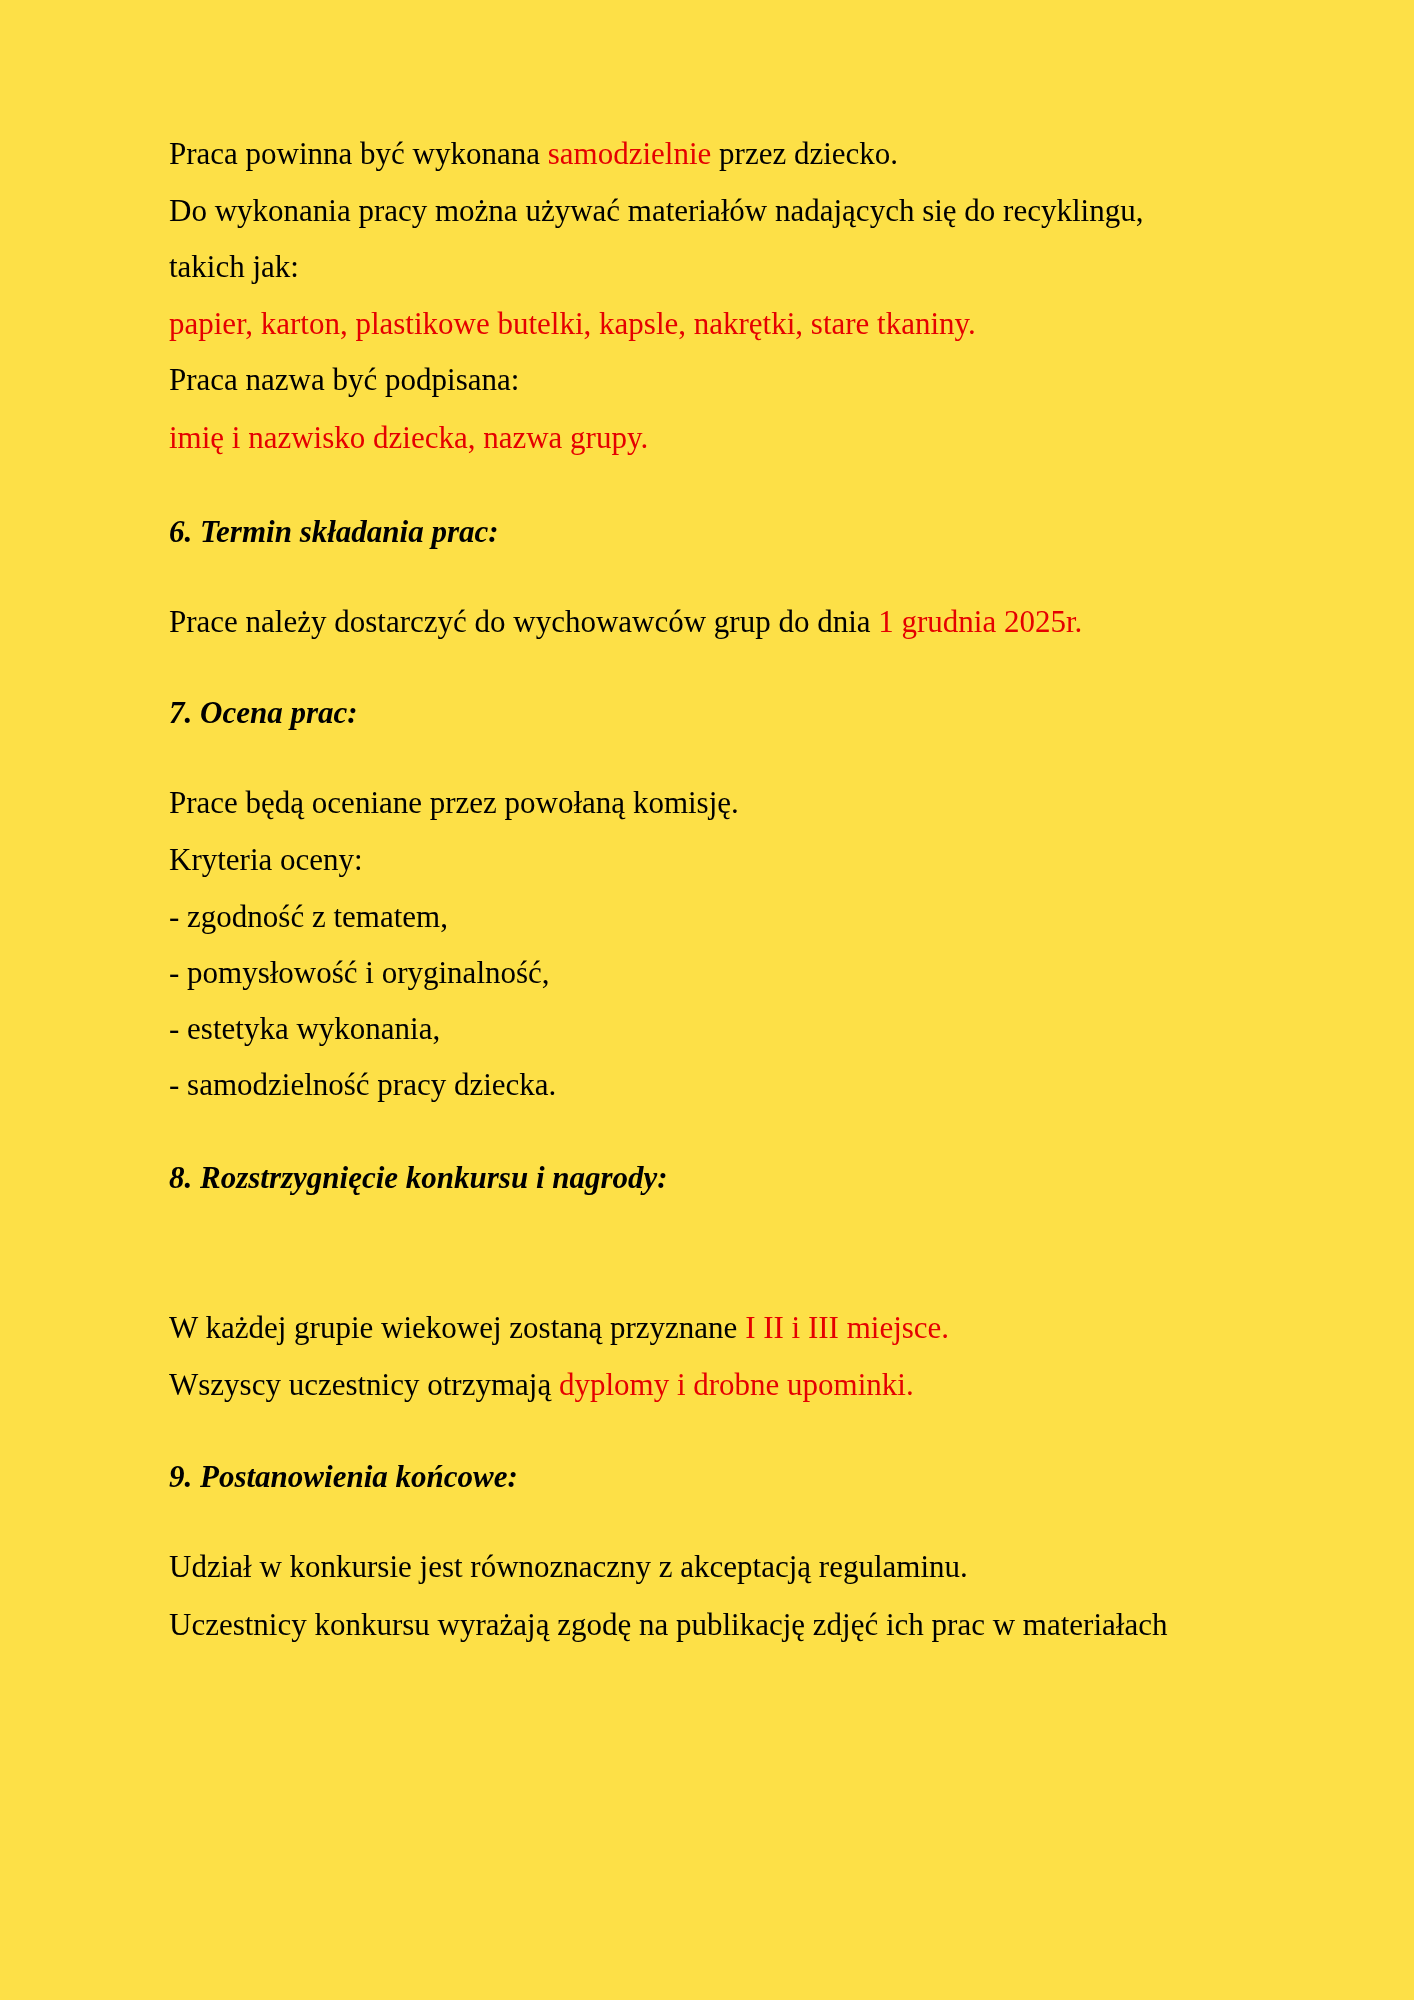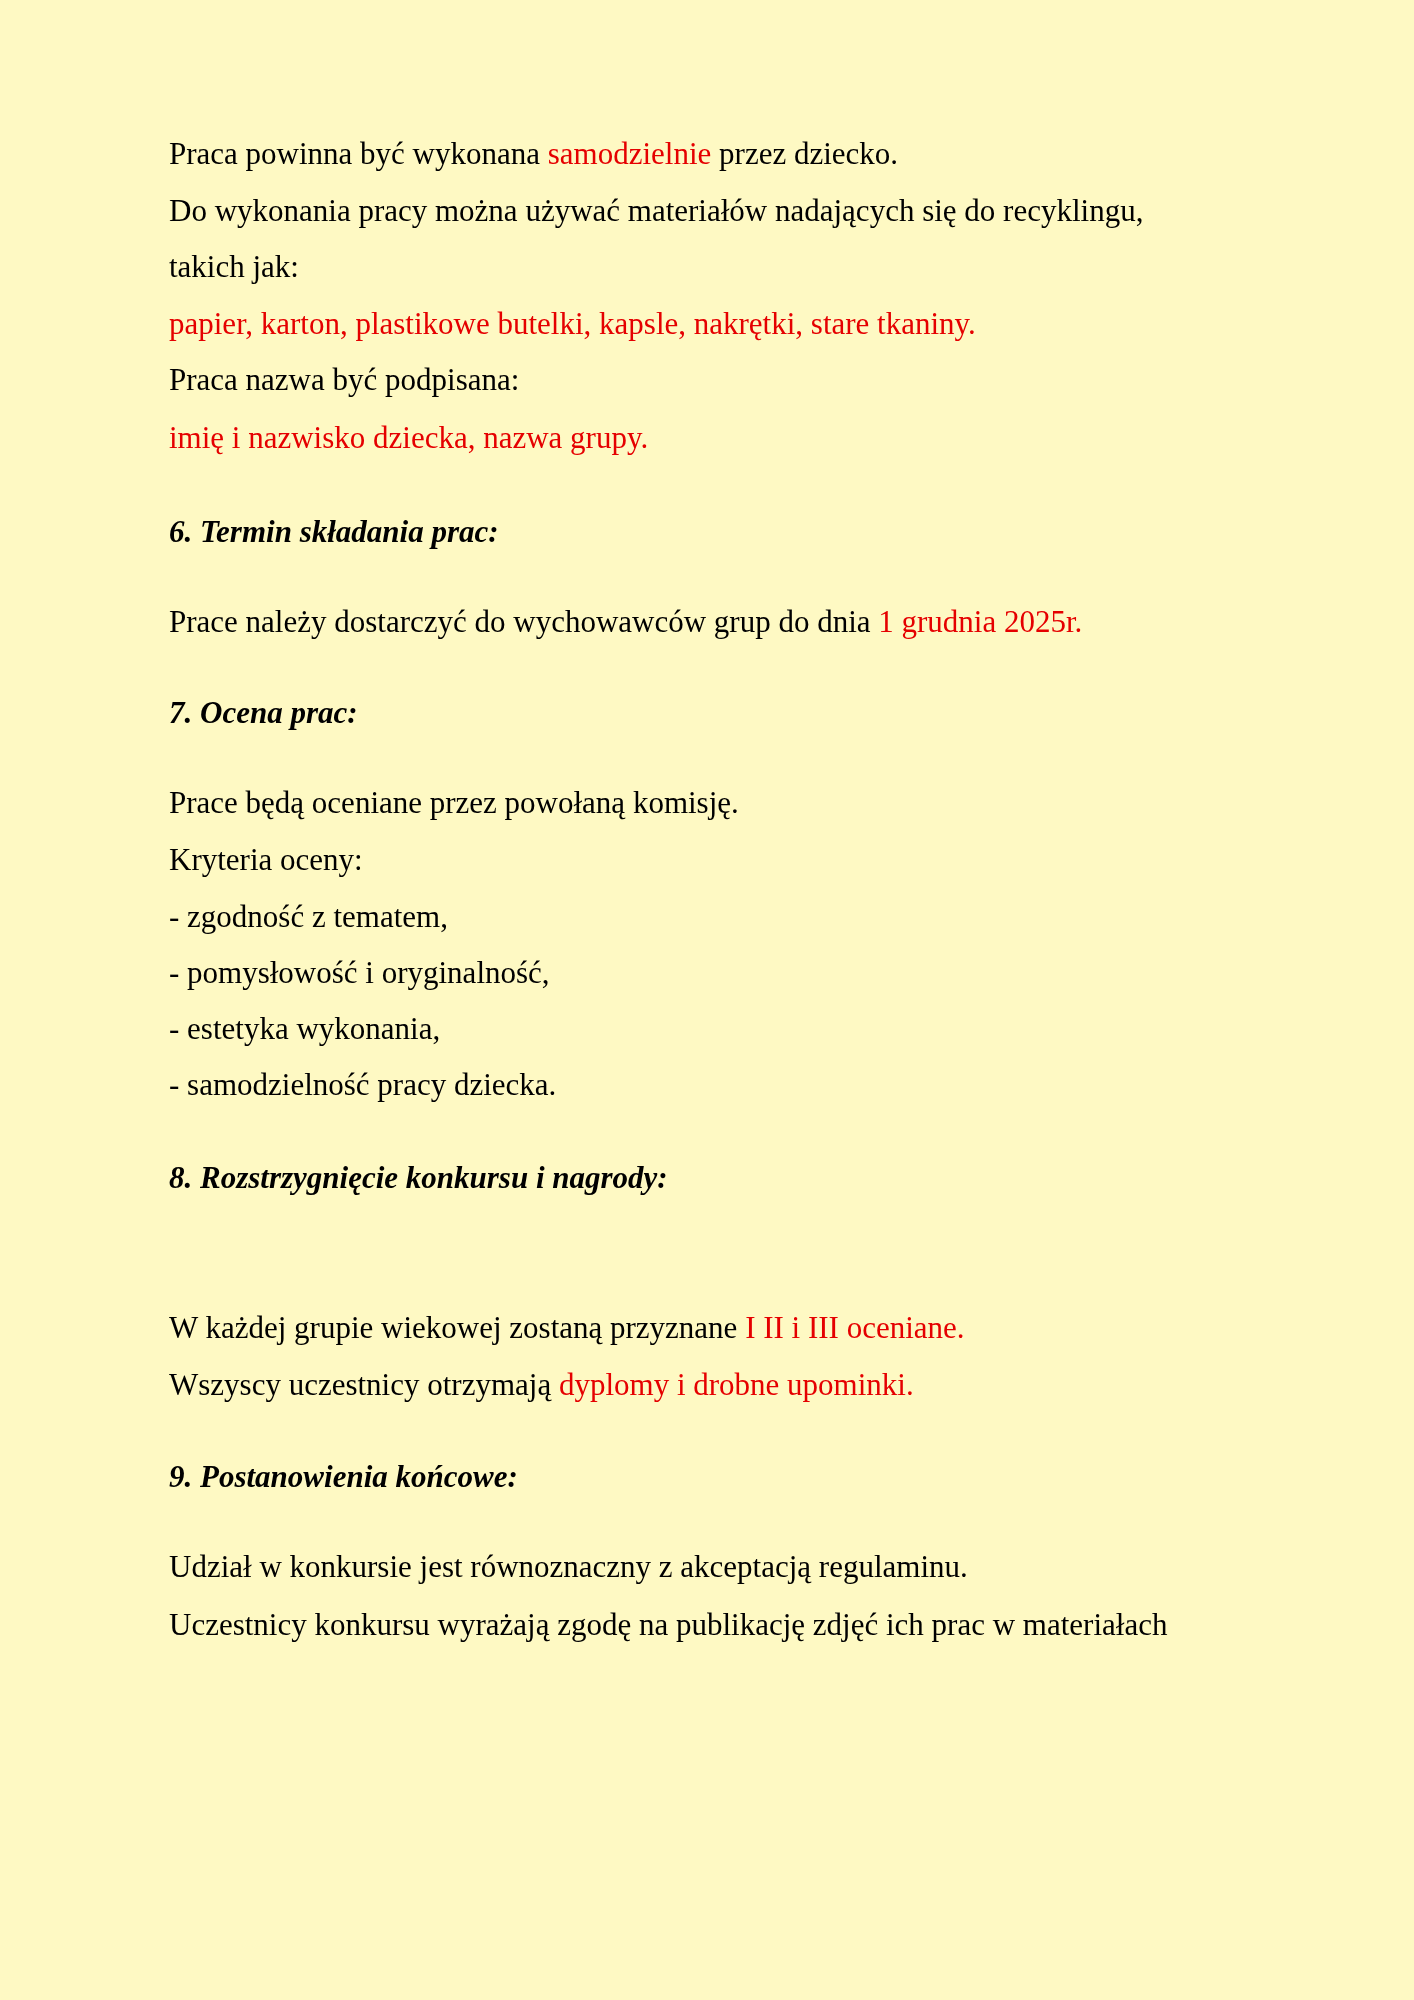--- a/index.html
+++ b/index.html
@@ -13,21 +13,21 @@
       position: relative;
       overflow: hidden;
       font-family: "Liberation Serif", "DejaVu Serif", serif;
       color: #000000;
     }
     .page {
       position: absolute;
       left: 0; top: 0;
       width: 1414px;
       height: 2000px;
-      background: #fef9c3;
+      background: #fde047;
     }
     .line {
       position: absolute;
       left: 169px;
       white-space: nowrap;
       font-size: 31px;
       line-height: 31px;
       height: 31px;
     }
     .heading {
@@ -66,21 +66,21 @@
   <div class="line" style="top:844px">Kryteria oceny:</div>
 
   <div class="line" style="top:901px">- zgodność z tematem,</div>
   <div class="line" style="top:957px">- pomysłowość i oryginalność,</div>
   <div class="line" style="top:1013px">- estetyka wykonania,</div>
   <div class="line" style="top:1069px">- samodzielność pracy dziecka.</div>
 
   <div class="line heading" style="top:1162px">8. Rozstrzygnięcie konkursu i nagrody:</div>
 
 
-  <div class="line" style="top:1312px"><span>W każdej grupie wiekowej zostaną przyznane </span><span class="red">I II i III oceniane.</span></div>
+  <div class="line" style="top:1312px"><span>W każdej grupie wiekowej zostaną przyznane </span><span class="red">I II i III miejsce.</span></div>
 
   <div class="line" style="top:1369px"><span>Wszyscy uczestnicy otrzymają </span><span class="red">dyplomy i drobne upominki.</span></div>
 
   <div class="line heading" style="top:1461px">9. Postanowienia końcowe:</div>
 
   <div class="line" style="top:1551px">Udział w konkursie jest równoznaczny z akceptacją regulaminu.</div>
 
   <div class="line" style="top:1609px">Uczestnicy konkursu wyrażają zgodę na publikację zdjęć ich prac w materiałach</div>
 
 

